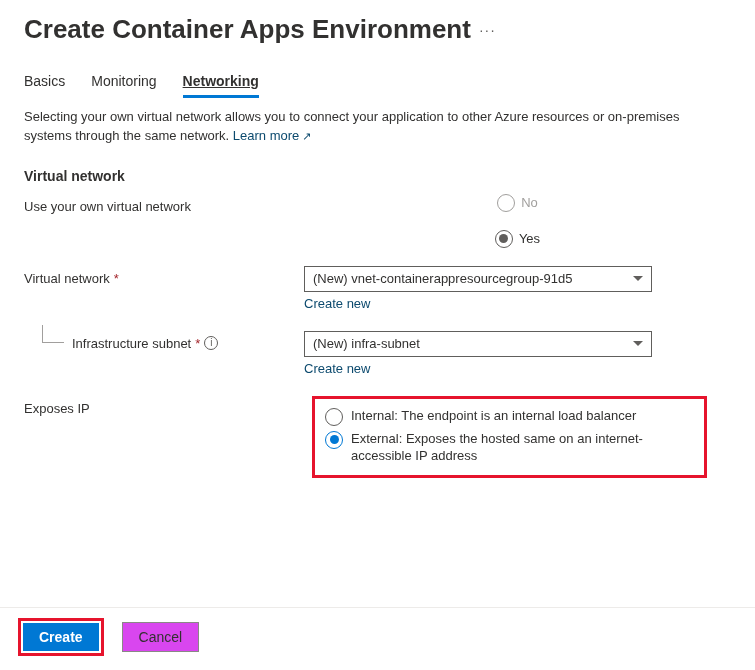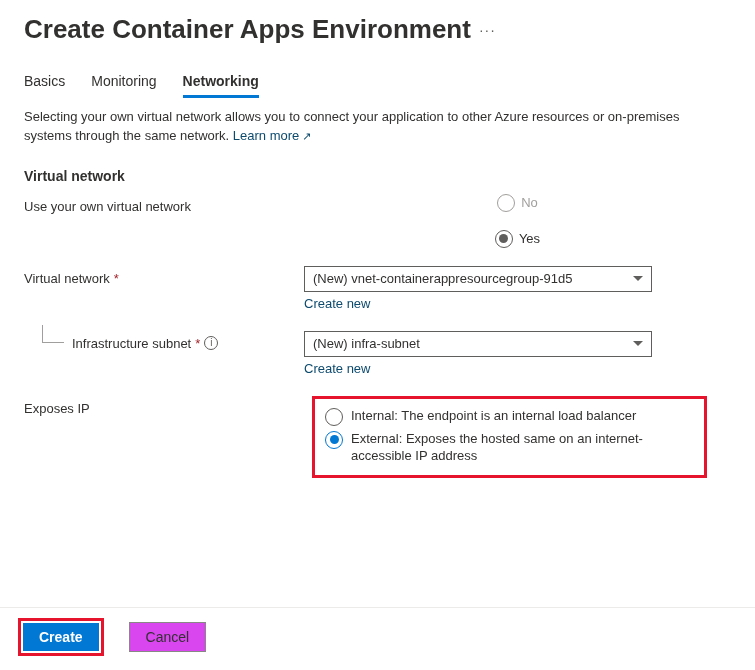--- a/index.html
+++ b/index.html
@@ -11,21 +11,21 @@
       width: 755px;
       height: 670px;
       position: relative;
       padding: 14px 24px 0 24px;
     }
     .header { display: flex; align-items: center; gap: 8px; margin-bottom: 28px; }
     .title { font-size: 26px; font-weight: 600; color: #323130; }
     .more-dots { font-size: 14px; letter-spacing: 1px; color: #605e5c; cursor: pointer; }
     .tabs { display: flex; gap: 26px; border-bottom: none; margin-bottom: 10px; }
     .tab { font-size: 14px; color: #323130; padding-bottom: 6px; cursor: pointer; }
-    .tab.active { font-weight: 600; border-bottom: 3px solid #0078d4; }
+    .tab.active { font-weight: 600; border-bottom: 3px solid #0078d4; text-decoration: underline; }
     .intro { font-size: 13px; line-height: 1.45; color: #323130; margin-bottom: 22px; max-width: 700px; }
     .link { color: #0c4a6e; text-decoration: none; cursor: pointer; }
     .ext-icon { display: inline-block; margin-left: 3px; font-size: 11px; }
     .section-head { font-weight: 600; font-size: 14px; margin-bottom: 10px; }
     .form-row { display: flex; align-items: flex-start; margin-bottom: 8px; min-height: 30px; }
     .form-label-col { width: 280px; font-size: 13px; color: #323130; padding-top: 5px; display: flex; align-items: center; gap: 4px; }
     .form-label-col.indented { padding-left: 48px; position: relative; }
     .indent-line {
       position: absolute;
       left: 18px; top: -6px;
@@ -69,21 +69,21 @@
       border: 3px solid #e6142d; padding: 6px 10px 8px 10px;
       width: 395px;
     }
     .vip-option { display: flex; align-items: flex-start; gap: 8px; padding: 2px 0; cursor: pointer; }
     .vip-option .radio-outer { flex-shrink: 0; margin-top: 1px; }
     .vip-text { font-size: 13px; line-height: 1.35; }
     .footer {
       position: absolute; left: 0; bottom: 0; right: 0;
       border-top: 1px solid #edebe9;
       padding: 10px 18px 14px 18px;
-      display: flex; gap: 25px; align-items: center;
+      display: flex; gap: 18px; align-items: center;
     }
     .btn-primary-wrap { border: 3px solid #e6142d; padding: 2px; }
     .btn-primary {
       background: #0078d4; color: #fff; border: none;
       padding: 6px 16px; font-size: 14px; font-weight: 600; cursor: pointer;
     }
     .btn-secondary {
       background: #d946ef; color: #323130; border: 1px solid #8a8886;
       padding: 6px 16px; font-size: 14px; cursor: pointer;
     }

